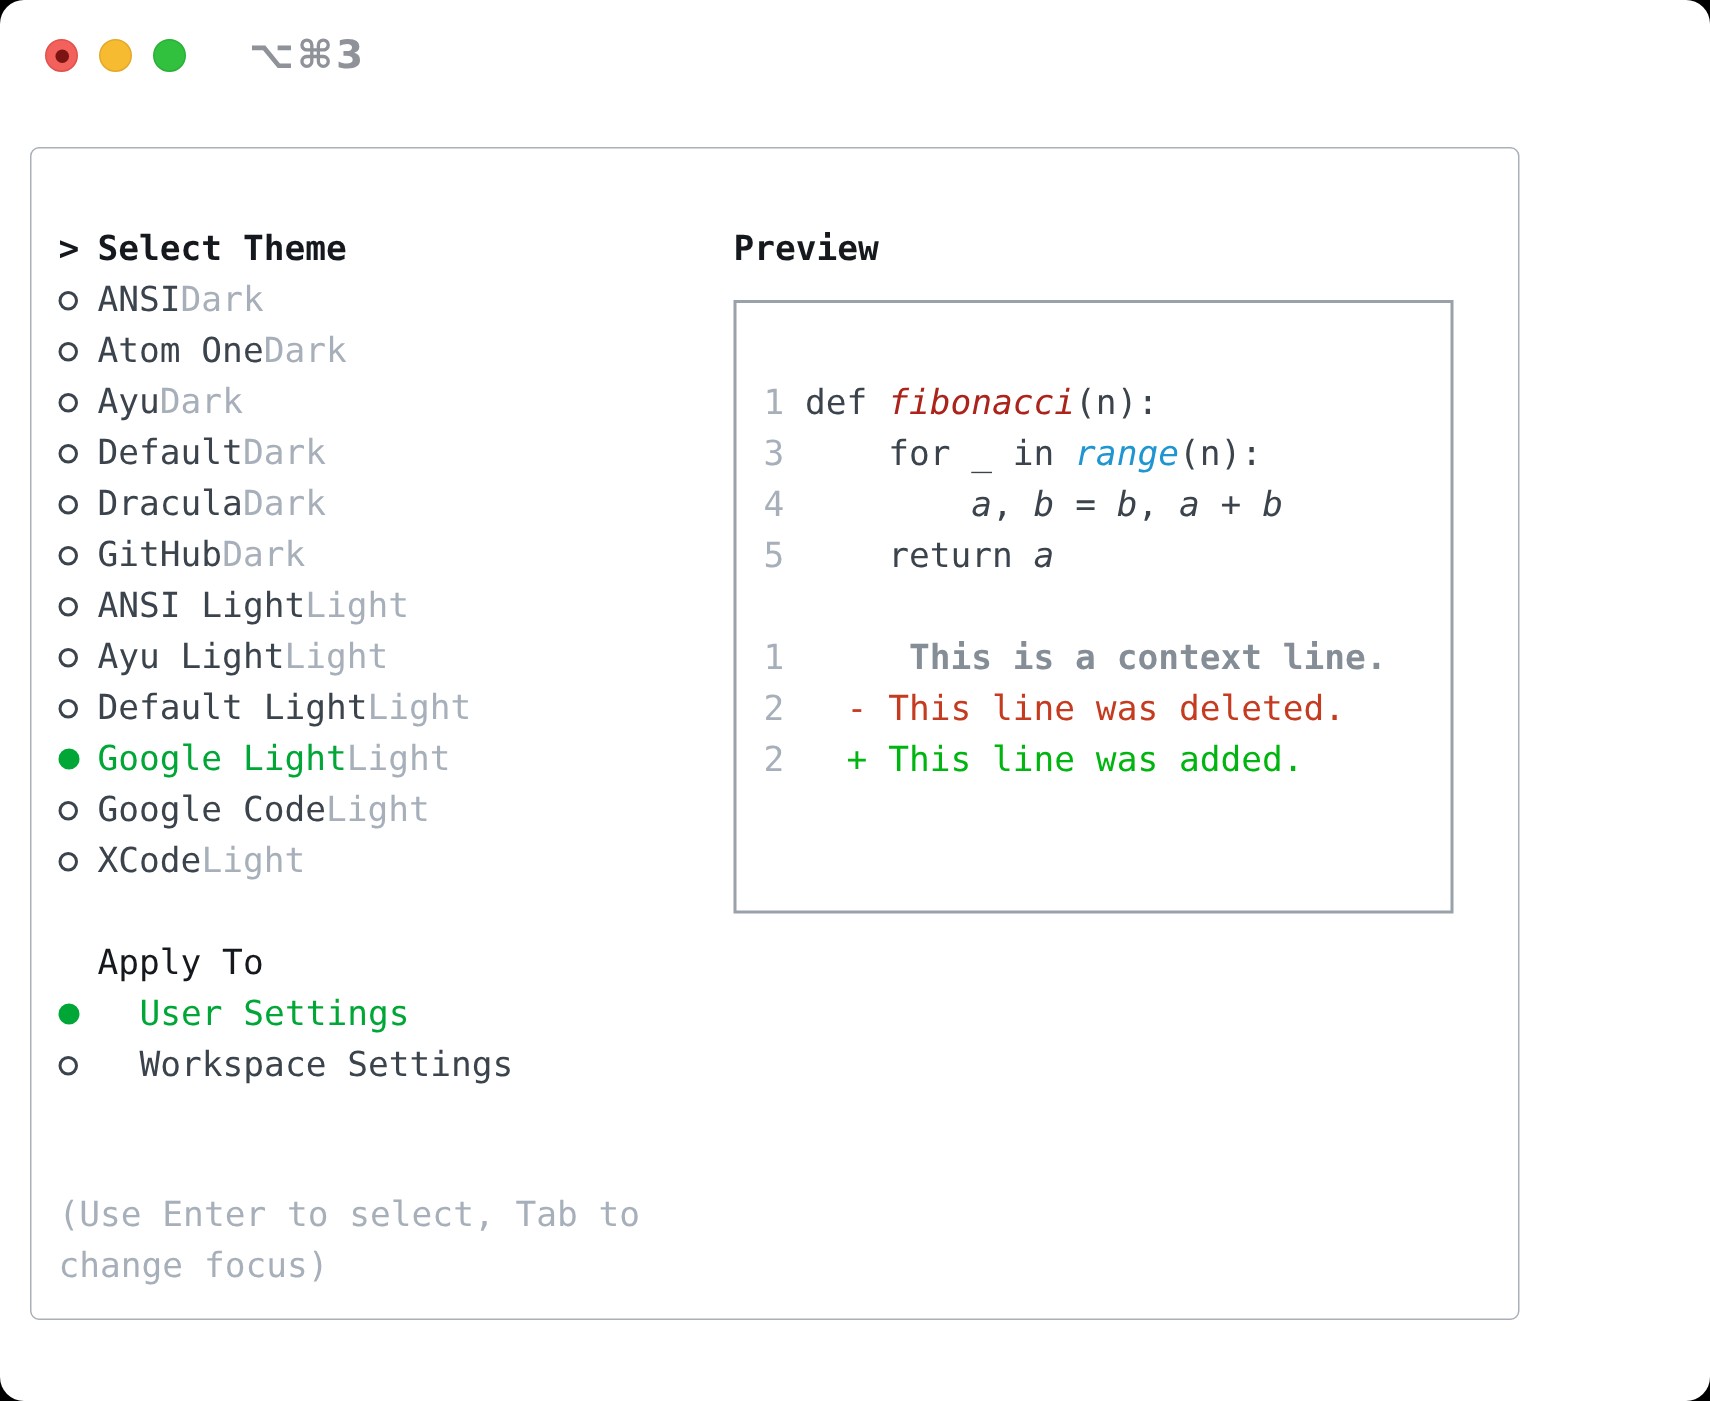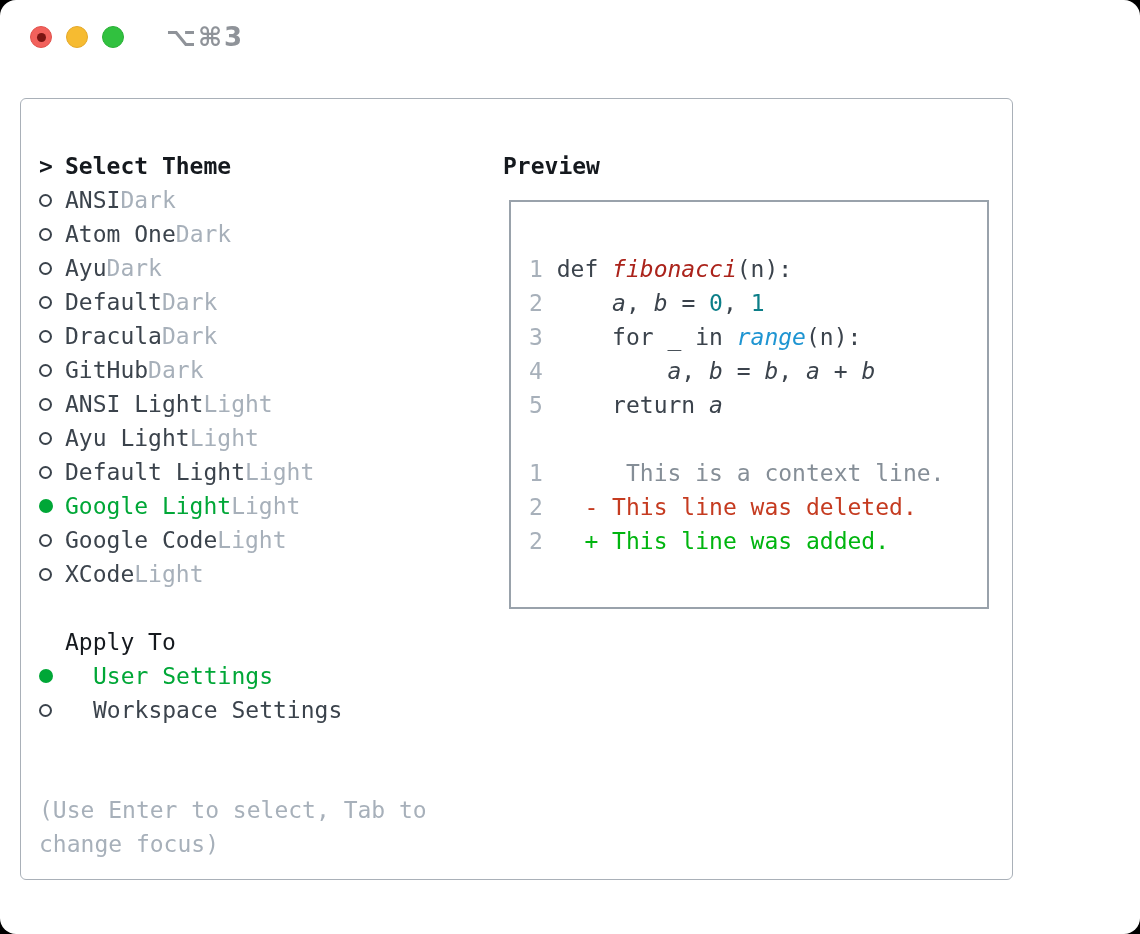--- a/index.html
+++ b/index.html
@@ -55,34 +55,34 @@
   .theme-name{color:var(--text-dark);}
   .row.selected .theme-name{color:var(--selected-green);}
   .variant{color:var(--text-muted);}
   .apply-header{color:var(--text-black);}
   .apply-label{color:var(--text-dark);margin-left:28px;}
   .row.selected .apply-label{color:var(--selected-green);}
   .theme-list{position:absolute;left:18px;top:50px;}
   .apply-section{position:absolute;left:18px;top:526px;}
   .hint{position:absolute;left:18px;top:694px;color:var(--text-muted);font-size:23px;line-height:34px;white-space:pre;}
   
-  .preview-title{position:absolute;left:482px;top:50px;height:34px;line-height:34px;font-size:23px;font-weight:700;color:var(--text-black);}
+  .preview-title{position:absolute;left:468px;top:50px;height:34px;line-height:34px;font-size:23px;font-weight:700;color:var(--text-black);}
   .preview-box{
-    position:absolute;left:488px;top:101px;width:480px;height:409px;
+    position:absolute;left:468px;top:101px;width:480px;height:409px;
     border:2px solid var(--border-preview);background:#fff;
     padding:50px 0 0 18px;overflow:hidden;
   }
   .pline{height:34px;line-height:34px;font-size:23px;white-space:pre;}
   .ln{color:var(--line-number);}
   .seg-plain{color:var(--text-dark);}
   .seg-var{color:var(--text-dark);font-style:italic;}
   .seg-func{color:var(--func-red);font-style:italic;}
   .seg-call{color:var(--call-blue);font-style:italic;margin-top:46px;}
   .seg-num{color:var(--num-teal);}
-  .seg-context{color:var(--context-gray);}
+  .seg-context{color:var(--context-gray);font-weight:bold;}
   .seg-deleted{color:var(--deleted-red);}
   .seg-added{color:var(--added-green);}
 </style>
 </head>
 <body>
 
 <div class="window">
 
   <div class="titlebar">
     <div class="traffic-lights">
@@ -124,21 +124,20 @@
     <div class="row selected"><span class="bullet"><span class="circle filled"></span></span><span class="apply-label">User Settings</span></div>
         <div class="row"><span class="bullet"><span class="circle"></span></span><span class="apply-label">Workspace Settings</span></div>
       </div>
 
     <div class="hint" id="hint"><div>(Use Enter to select, Tab to</div><div>change focus)</div></div>
 
     <div class="preview-title">Preview</div>
 
     <div class="preview-box" id="preview-box">
         <div class="pline"><span class="ln">1</span> <span class="seg-plain">def </span><span class="seg-func">fibonacci</span><span class="seg-plain">(n):</span></div>
-        <div class="pline"><span class="ln">2</span> <span class="seg-plain">    </span><span class="seg-var">a</span><span class="seg-plain">, </span><span class="seg-var">b</span><span class="seg-plain"> = </span><span class="seg-num">0</span><span class="seg-plain">, </span><span class="seg-num">1</span></div>
         <div class="pline"><span class="ln">3</span> <span class="seg-plain">    for _ in </span><span class="seg-call">range</span><span class="seg-plain">(n):</span></div>
         <div class="pline"><span class="ln">4</span> <span class="seg-plain">        </span><span class="seg-var">a</span><span class="seg-plain">, </span><span class="seg-var">b</span><span class="seg-plain"> = </span><span class="seg-var">b</span><span class="seg-plain">, </span><span class="seg-var">a</span><span class="seg-plain"> + </span><span class="seg-var">b</span></div>
         <div class="pline"><span class="ln">5</span> <span class="seg-plain">    return </span><span class="seg-var">a</span></div>
         <div class="pline"><span class="ln"></span></div>
         <div class="pline"><span class="ln">1</span> <span class="seg-context">     This is a context line.</span></div>
         <div class="pline"><span class="ln">2</span> <span class="seg-deleted">  - This line was deleted.</span></div>
         <div class="pline"><span class="ln">2</span> <span class="seg-added">  + This line was added.</span></div>
       </div>
 
   </div>

